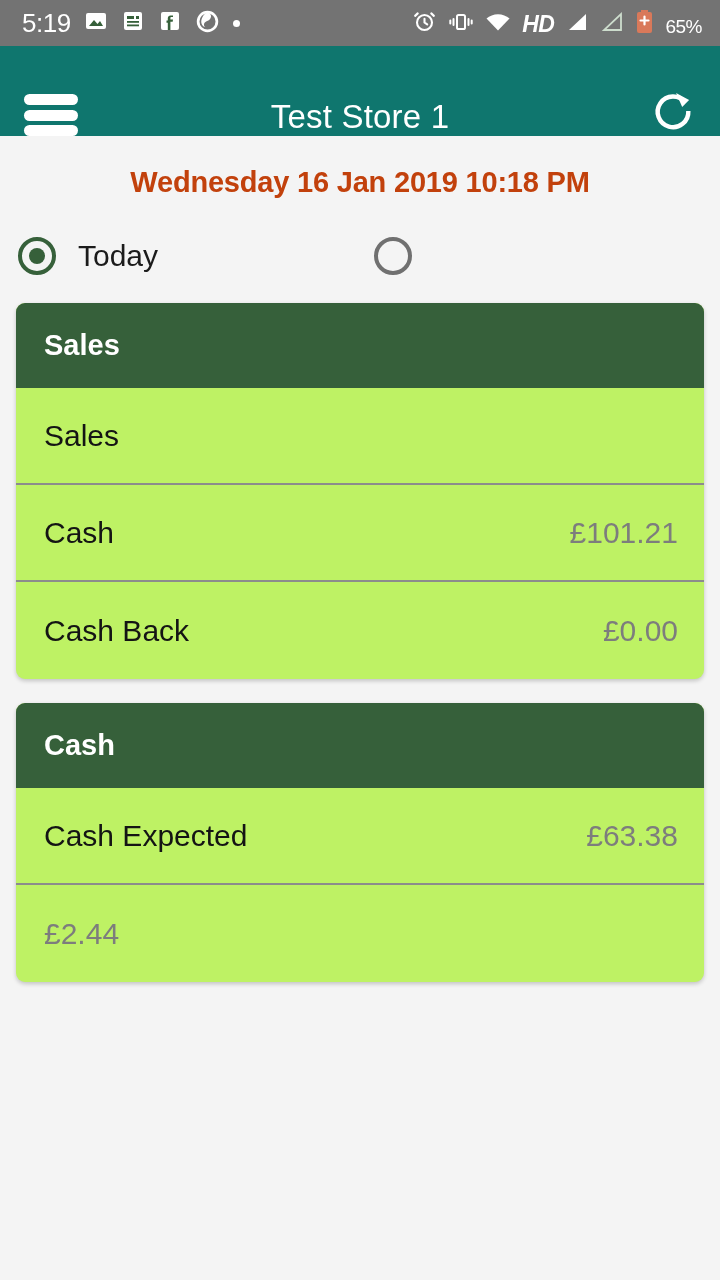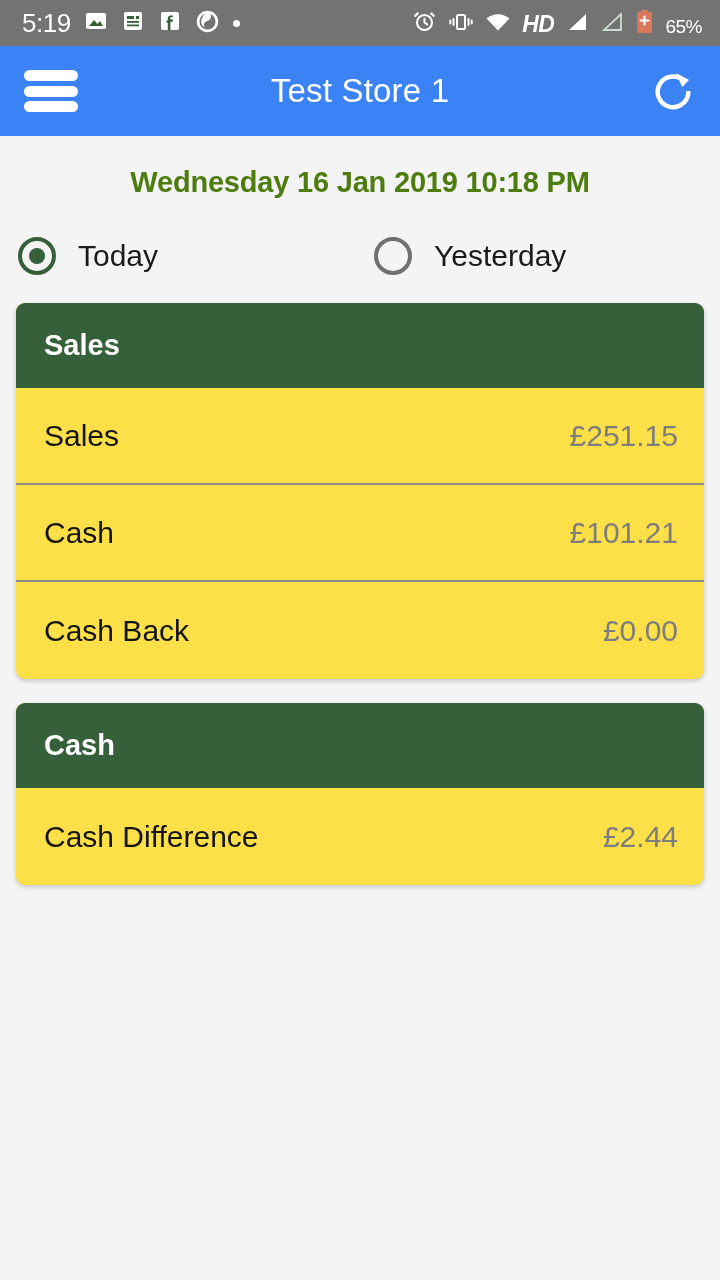--- a/index.html
+++ b/index.html
@@ -20,56 +20,56 @@
   }
   .status-left { display:flex; align-items:center; gap:13px; }
   .status-right { display:flex; align-items:flex-end; gap:11px; margin-left:auto; }
   .status-time { font-size:26px; font-weight:400; letter-spacing:-0.5px; }
   .status-pct { font-size:19px; font-weight:400; letter-spacing:-0.5px; }
   .sicon { display:block; }
   .dot-icon { width:7px; height:7px; border-radius:50%; background:#fff; display:block; }
 
   
   .appbar {
-    height:90px; background:#3b82f6;
-    display:flex; align-items:center;
+    height:90px; background:#0f766e;
+    display:flex; align-items:flex-end;
     padding:0 22px 0 24px; position:relative;
   }
   .hamburger { width:54px; height:42px; display:flex; flex-direction:column; justify-content:space-between; cursor:pointer; }
   .hamburger span { display:block; height:11px; border-radius:6px; background:#ffffff; }
   .appbar-title {
     position:absolute; left:0; right:0; text-align:center;
     font-size:33px; color:#ffffff; font-weight:400; letter-spacing:0.2px;
     pointer-events:none;
   }
   .refresh-btn { margin-left:auto; width:50px; height:50px; display:flex; align-items:center; justify-content:center; cursor:pointer; z-index:2; }
 
   
   .date-line {
-    text-align:center; color:#4d7c0f;
+    text-align:center; color:#c2410c;
     font-size:29px; font-weight:700;
     padding-top:30px; letter-spacing:-0.2px;
   }
 
   
   .radio-row { display:flex; align-items:center; padding:38px 12px 0 18px; }
   .radio-opt { display:flex; align-items:center; cursor:pointer; }
   .radio-opt.first { width:356px; }
   .radio-mark { width:38px; height:38px; border-radius:50%; border:4px solid #707070; position:relative; flex:none; }
   .radio-mark.on { border-color:#36603a; }
   .radio-mark.on::after {
     content:""; position:absolute; left:7px; top:7px;
     width:16px; height:16px; border-radius:50%; background:#36603a;
   }
   .radio-label { font-size:30px; color:#1b1b1b; margin-left:22px; }
 
   
   .cards { padding:28px 16px 0 16px; }
   .card {
-    background:#fde047; border-radius:9px;
+    background:#bef264; border-radius:9px;
     box-shadow:0 2px 4px rgba(0,0,0,0.20);
     overflow:hidden; margin-bottom:24px;
   }
   .card-header {
     background:#36603a; color:#ffffff;
     font-size:29px; font-weight:700;
     padding:26px 0 26px 28px;
   }
   .card-body { padding:0; }
   .row {
@@ -176,49 +176,50 @@
 
   <div class="date-line">Wednesday 16 Jan 2019 10:18 PM</div>
 
   <div class="radio-row">
     <div class="radio-opt first">
       <span class="radio-mark on"></span>
       <span class="radio-label">Today</span>
     </div>
     <div class="radio-opt">
       <span class="radio-mark"></span>
-      <span class="radio-label">Yesterday</span>
     </div>
   </div>
 
   <div class="cards">
 
     <div class="card">
       <div class="card-header">Sales</div>
       <div class="card-body">
         <div class="row">
           <span class="row-label">Sales</span>
-          <span class="row-value">£251.15</span>
         </div>
         <div class="row">
           <span class="row-label">Cash</span>
           <span class="row-value">£101.21</span>
         </div>
         <div class="row">
           <span class="row-label">Cash Back</span>
           <span class="row-value">£0.00</span>
         </div>
       </div>
     </div>
 
     <div class="card">
       <div class="card-header">Cash</div>
       <div class="card-body">
         <div class="row">
-          <span class="row-label">Cash Difference</span>
+          <span class="row-label">Cash Expected</span>
+          <span class="row-value">£63.38</span>
+        </div>
+        <div class="row">
           <span class="row-value">£2.44</span>
         </div>
       </div>
     </div>
 
   </div>
 
 </div>
 
 </body></html>

